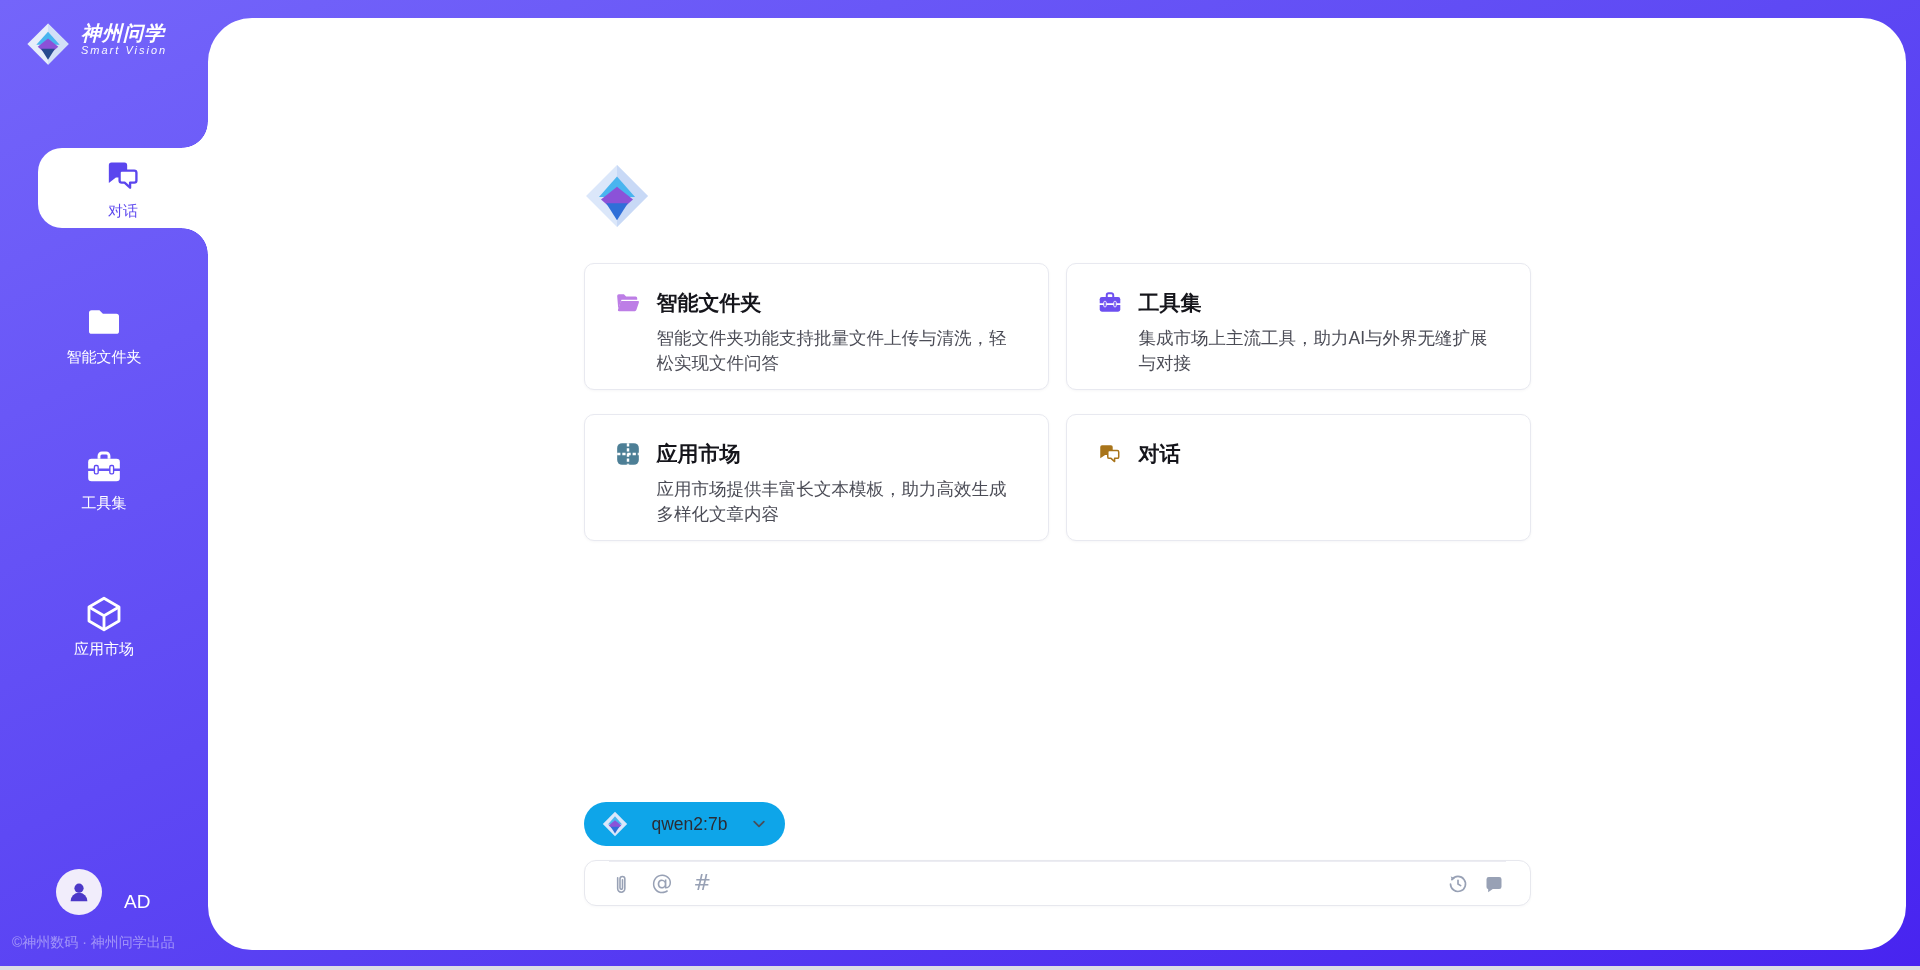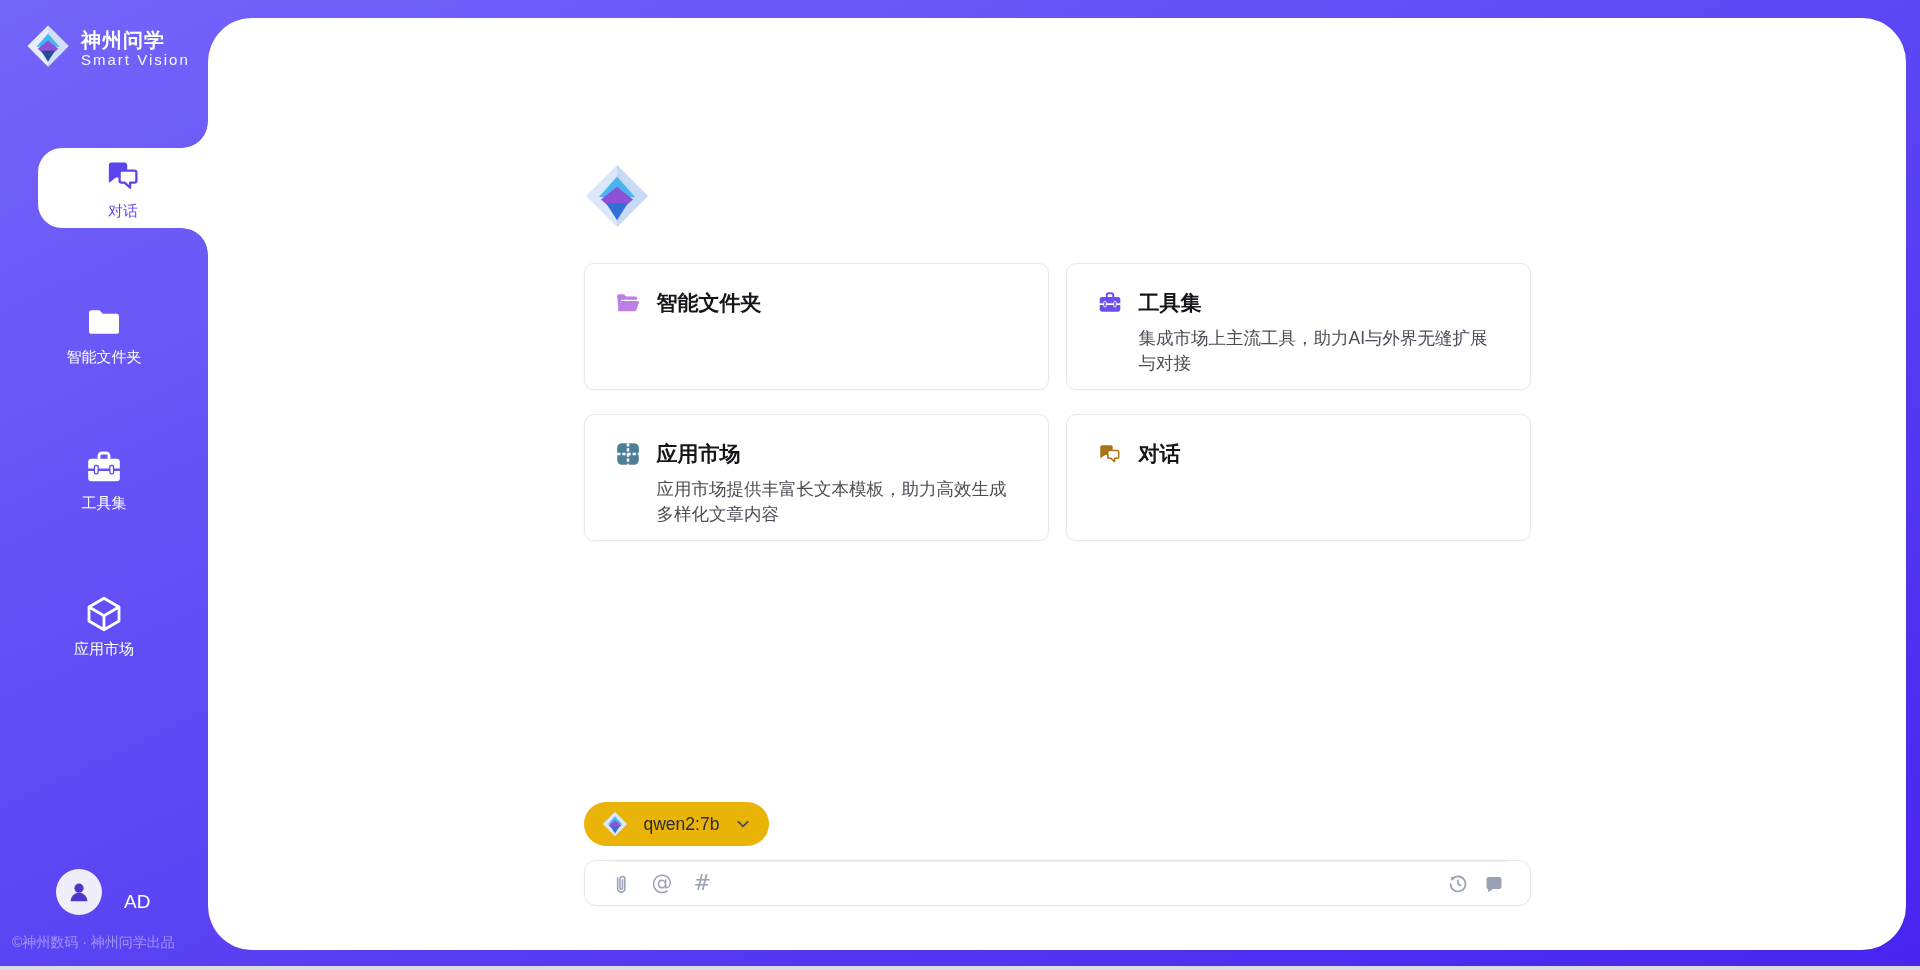--- a/index.html
+++ b/index.html
@@ -5,23 +5,23 @@
   * { margin:0; padding:0; box-sizing:border-box; }
   html,body { width:1920px; height:970px; overflow:hidden;
     font-family:"Liberation Sans","DejaVu Sans",sans-serif; }
   body { display:flex; flex-direction:column; }
   .app { height:966px; display:flex;
     background:linear-gradient(155deg,#7465fa 0%,#5e49f4 45%,#4824f0 100%); }
   .bottom-strip { height:4px; background:#dcdce6; }
 
   
   .sidebar { flex:0 0 208px; display:flex; flex-direction:column; color:#fff; position:relative; }
-  .logo-row { display:flex; align-items:flex-end; gap:11px; padding:22px 0 0 26px; height:68px; }
+  .logo-row { display:flex; align-items:flex-start; gap:11px; padding:22px 0 0 26px; height:68px;font-style:italic; }
   .logo-name { font-size:20px; font-weight:bold; letter-spacing:1px; line-height:1.1; }
-  .logo-sub { font-size:15px; letter-spacing:2px; opacity:.95; }
+  .logo-sub { font-size:11px; letter-spacing:2px; opacity:.95; }
   .nav { margin-top:80px; display:flex; flex-direction:column; gap:66px; }
   .nav-item { height:80px; display:flex; flex-direction:column; align-items:center;
     justify-content:center; gap:6px; cursor:pointer; position:relative; color:#fff; }
   .nav-item .nav-label { font-size:15px; }
   .nav-item.active { margin-left:38px; background:#fff; border-radius:24px 0 0 24px; color:#5b46ee; }
   .nav-item.active::before { content:""; position:absolute; right:0; top:-26px; width:26px; height:26px;
     background:radial-gradient(circle 26px at 0 0, rgba(0,0,0,0) 25.4px, #fff 26px); }
   .nav-item.active::after { content:""; position:absolute; right:0; bottom:-26px; width:26px; height:26px;
     background:radial-gradient(circle 26px at 0 100%, rgba(0,0,0,0) 25.4px, #fff 26px); }
   .nav-icon { width:40px; height:40px; display:block; }
@@ -41,22 +41,22 @@
   .cards { margin-top:34px; display:grid; grid-template-columns:465px 465px; gap:24px 17px; }
   .card { height:127px; background:#fff; border:1px solid #e8e9f0; border-radius:10px;
     padding:25px 30px; cursor:pointer; box-shadow:0 1px 3px rgba(25,25,60,.04); }
   .card-head { display:flex; align-items:center; gap:16px; }
   .card-icon { width:26px; height:26px; display:block; }
   .card-title { font-size:21px; font-weight:bold; color:#15151b; }
   .card-desc { margin-top:9px; padding-left:42px; font-size:17.5px; color:#4b4c56; line-height:1.45; }
   .grow { flex:1; }
 
   .chip-row { margin-bottom:14px; }
-  .model-chip { display:inline-flex; align-items:center; gap:16px; height:44px; padding:0 18px;
-    background:#eab308; border-radius:22px; cursor:pointer; }
+  .model-chip { display:inline-flex; align-items:center; gap:24px; height:44px; padding:0 18px;
+    background:#0ea5e9; border-radius:22px; cursor:pointer; }
   .model-chip .model-name { font-size:17.5px; color:#2b2c34; }
 
   .composer { width:947px; border:1px solid #e7e8ee; border-radius:12px; background:#fff;
     margin-bottom:44px; box-shadow:0 1px 3px rgba(25,25,60,.03); }
   .composer-top { position:relative; height:92px; }
   .composer-input { position:absolute; inset:0; border:0; outline:none; resize:none; background:transparent;
     padding:22px 70px 0 26px; font-size:17.5px; color:#33343c;
     font-family:"Liberation Sans","DejaVu Sans",sans-serif; }
   .composer-input::placeholder { color:#b7bbc6; }
   .send-btn { position:absolute; top:36px; right:26px; width:24px; height:24px; color:#8b74f4;
@@ -173,20 +173,21 @@
         <div class="card">
           <div class="card-head">
             <span class="card-icon" style="color: rgb(189, 126, 230);">
               <svg width="26" height="26" viewBox="0 0 48 48" fill="currentColor">
                 <path d="M4 11a3 3 0 0 1 3-3h9.5l4 4H38a3 3 0 0 1 3 3v3H12l-6 16.5Z"></path>
                 <path d="M12.8 20.5h29.4a2 2 0 0 1 1.9 2.7l-4.7 13.7A3 3 0 0 1 36.6 39H7.4a2 2 0 0 1-1.9-2.7l4.4-13.7a3 3 0 0 1 2.9-2.1Z"></path>
               </svg>
             </span>
             <span class="card-title">智能文件夹</span>
           </div>
+          <div class="card-desc">智能文件夹功能支持批量文件上传与清洗，轻松实现文件问答</div>
         </div>
 
         <div class="card">
           <div class="card-head">
             <span class="card-icon" style="color: rgb(109, 79, 240);">
               <svg width="26" height="26" viewBox="0 0 48 48">
                 <path d="M18 13V9.5A3.5 3.5 0 0 1 21.5 6h5A3.5 3.5 0 0 1 30 9.5V13" fill="none" stroke="currentColor" stroke-width="3.6"></path>
                 <path d="M5 17a4 4 0 0 1 4-4h30a4 4 0 0 1 4 4v7.5H5Z" fill="currentColor"></path>
                 <path d="M5 27.5h38V36a4 4 0 0 1-4 4H9a4 4 0 0 1-4-4Z" fill="currentColor"></path>
                 <rect x="12.5" y="21" width="4.5" height="10" rx="1.5" fill="currentColor" stroke="#fff" stroke-width="1.6"></rect>

